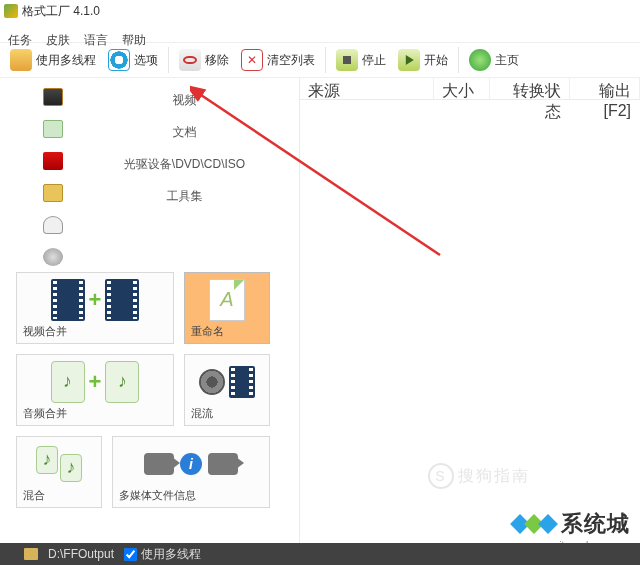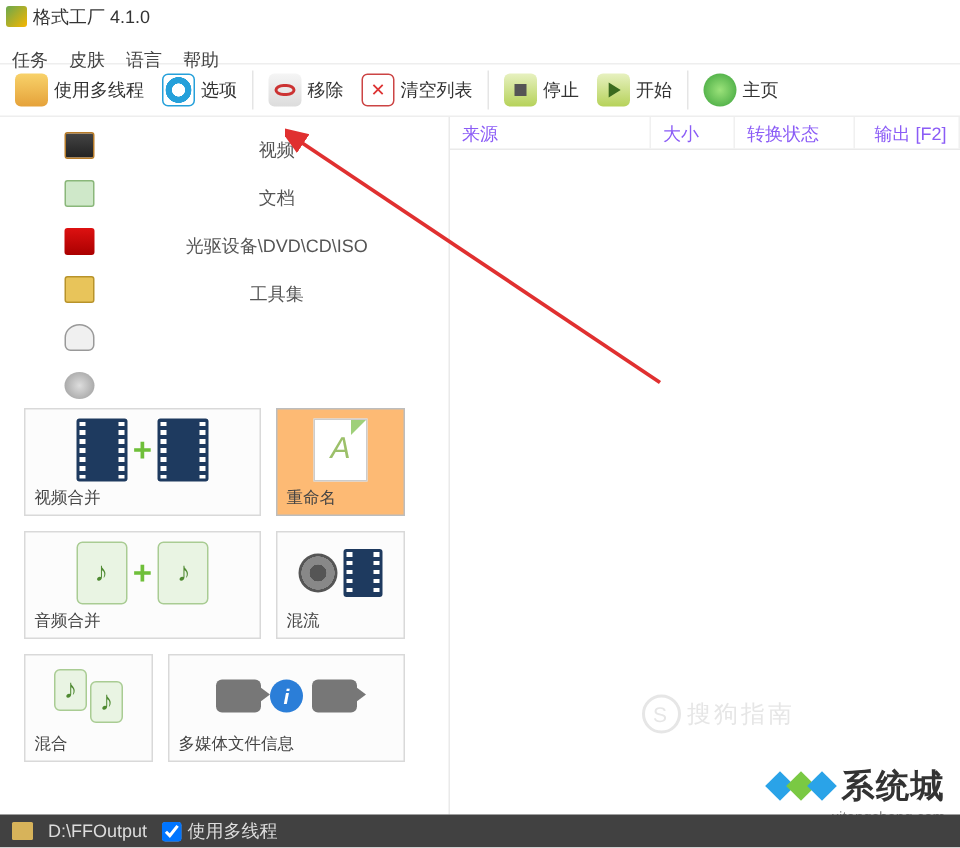--- a/index.html
+++ b/index.html
@@ -60,32 +60,32 @@
 .mux-film{width:26px;height:32px;}
 .mux-reel{width:26px;height:26px;border-radius:50%;background:radial-gradient(circle,#555 30%,#888 31% 60%,#555 61%);}
 .mix-notes{display:flex;gap:2px;}
 .mix-notes .note{width:22px;height:28px;}
 .info-ball{width:22px;height:22px;border-radius:50%;background:#2b7ed8;color:#fff;display:flex;align-items:center;justify-content:center;font-weight:bold;font-style:italic;font-size:14px;}
 .cam{width:30px;height:22px;background:#777;border-radius:4px;position:relative;}
 .cam::after{content:"";position:absolute;right:-6px;top:4px;border-left:8px solid #777;border-top:6px solid transparent;border-bottom:6px solid transparent;}
 
 .right { flex:1; display:flex; flex-direction:column; }
 .grid-head { height:22px; display:flex; border-bottom:1px solid #eaeaea; background:#fff; }
-.gh { padding:3px 8px; border-right:1px solid #f0f0f0; color:#8b5cf6; font-size:12px; }
-.gh1{flex:1.4;} .gh2{width:56px;} .gh3{width:80px;} .gh4{width:70px;text-align:right;}
+.gh { padding:3px 8px; border-right:1px solid #f0f0f0; color:#404040; font-size:16px; }
+.gh1{flex:1.4;} .gh2{width:56px;} .gh3{width:80px;text-align:right;} .gh4{width:70px;text-align:right;}
 
 .arrow { position:absolute; top:85px; left:190px; pointer-events:none; }
 .wm-sogou { position:absolute; right:110px; bottom:76px; color:#e6e6e6; font-size:16px; letter-spacing:2px; display:flex; align-items:center; gap:4px; pointer-events:none; }
 .wm-sogou .circ{width:26px;height:26px;border:2px solid #e6e6e6;border-radius:50%;display:flex;align-items:center;justify-content:center;font-size:14px;}
 .wm-xtc { position:absolute; right:10px; bottom:26px; display:flex; align-items:center; gap:6px; pointer-events:none; }
 .wm-xtc .diam { width:14px;height:14px;transform:rotate(45deg); }
 .wm-xtc .txt { font-size:22px; font-weight:bold; color:#333; letter-spacing:1px; }
 .wm-xtc .sub { position:absolute; right:0; bottom:-12px; font-size:10px; color:#888; }
 
-.statusbar { position:absolute; bottom:0; left:0; right:0; height:22px; background:#414141; color:#ddd; display:flex; align-items:center; padding:0 8px; gap:10px; }
+.statusbar { position:absolute; bottom:0; left:0; right:0; height:22px; background:#414141; color:#ddd; display:flex; align-items:center; padding:0 24px; gap:10px; }
 .statusbar .sb-ico{width:14px;height:12px;background:#d7b35a;border-radius:1px;display:inline-block;}
 .statusbar label { display:flex; align-items:center; gap:4px; }
 </style>
 </head>
 <body>
 
 <div class="titlebar">
   <span class="app-ico"></span>
   <span>格式工厂 4.1.0</span>
 </div>

